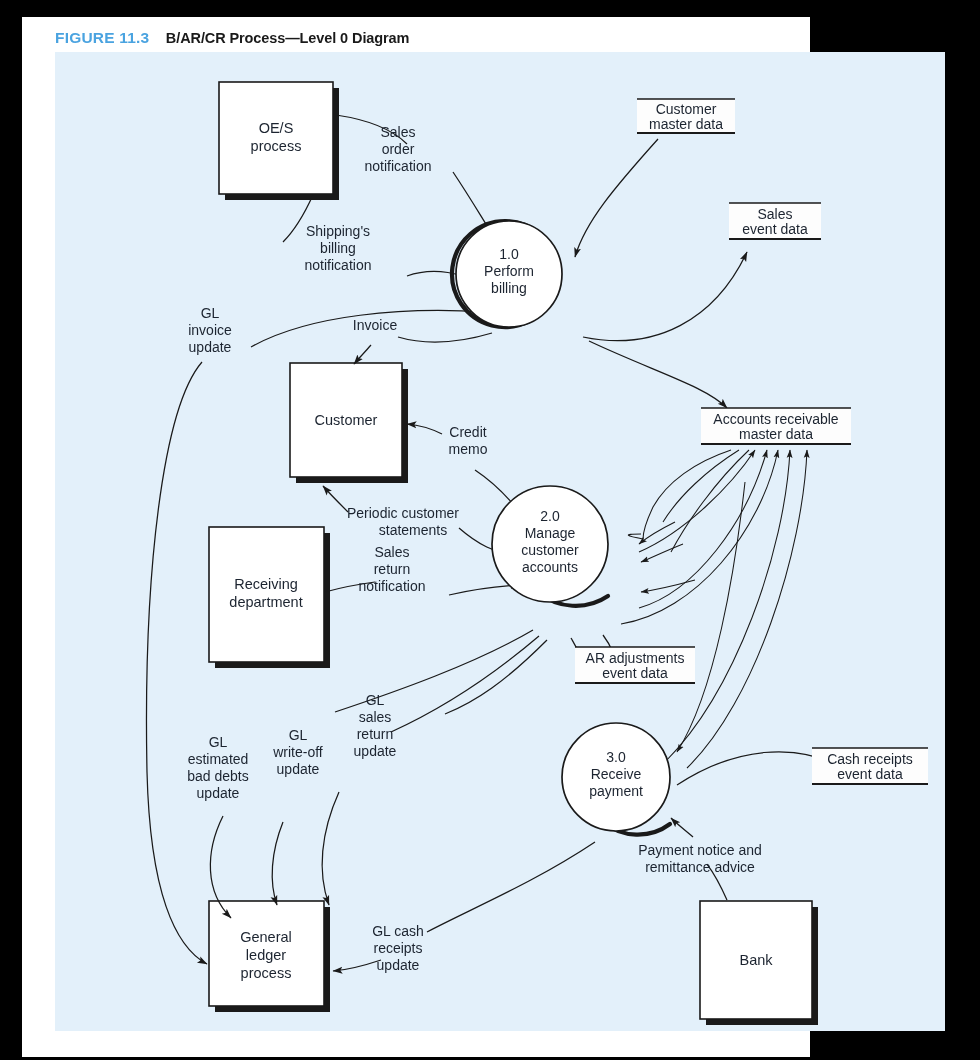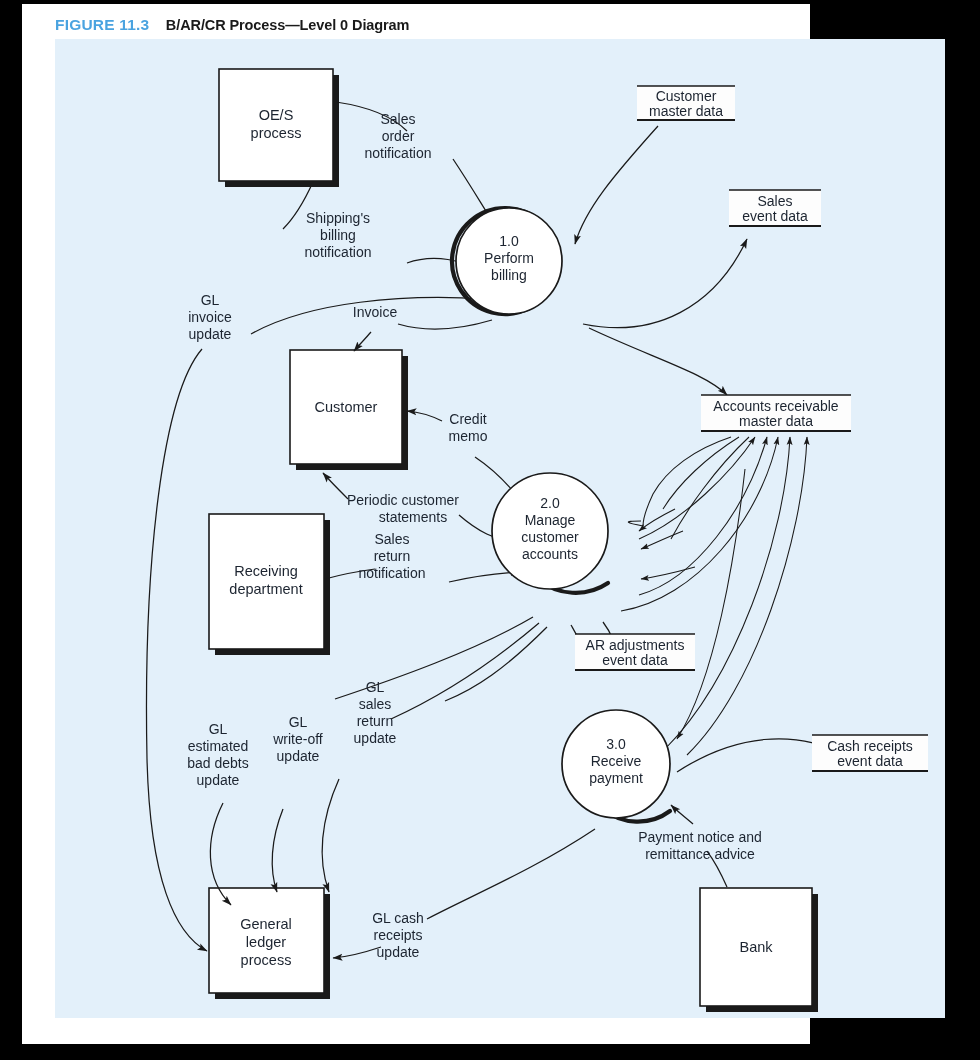--- a/index.html
+++ b/index.html
@@ -10,21 +10,21 @@
   }
   body {
     width: 980px;
     height: 1060px;
     font-family: "Liberation Sans", sans-serif;
     overflow: hidden;
   }
   #figure-root {
     position: absolute;
     left: 22px;
-    top: 4px;
+    top: 17px;
     width: 788px;
     height: 1040px;
     background: #ffffff;
   }
   #caption-bar {
     position: absolute;
     left: 33px;
     top: 12px;
     width: 880px;
     height: 24px;

